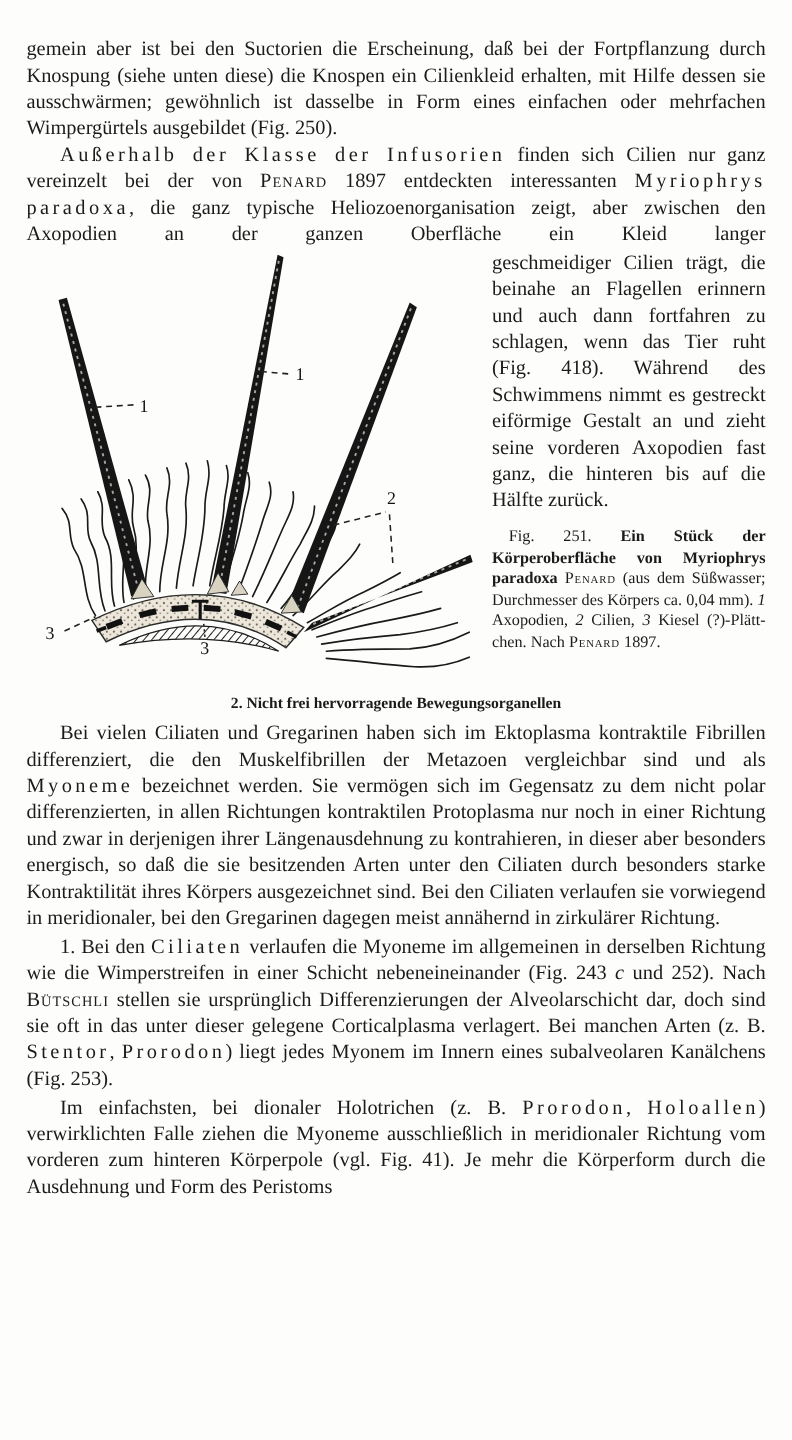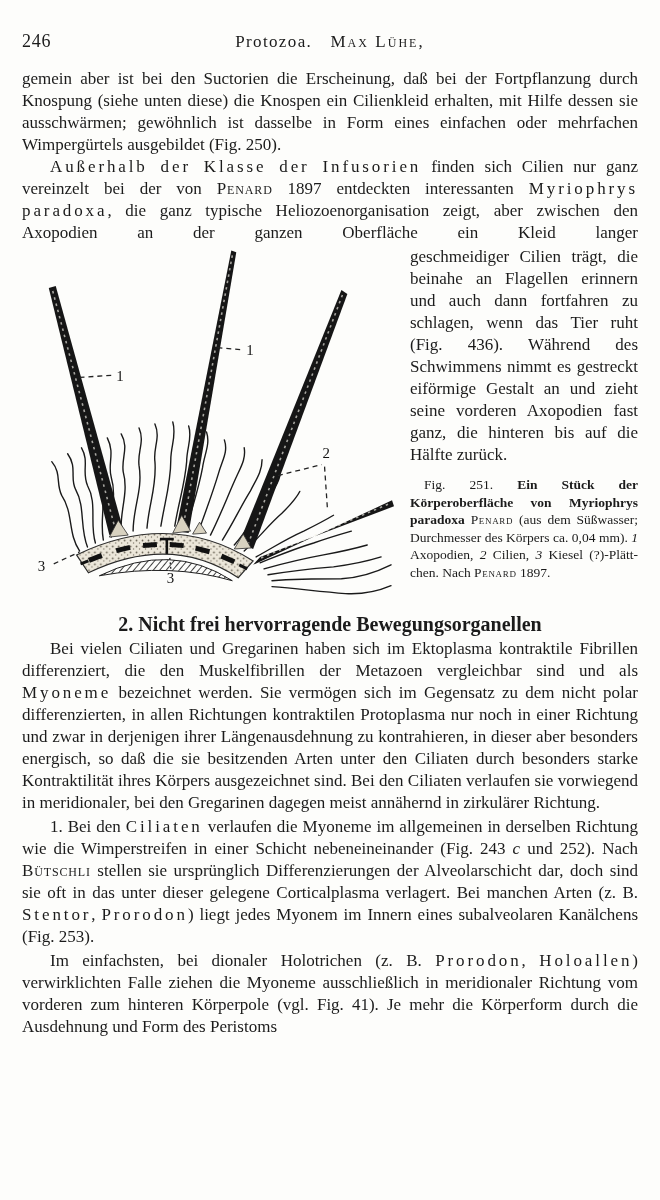--- a/index.html
+++ b/index.html
@@ -33,41 +33,34 @@
   .fig-art { flex:none; width:372px; }
   .fig-side { flex:1; padding-left:16px; }
   .fig-caption {
     margin-top:10px;
     font-size:13.5px; line-height:17.5px;
     text-align:justify; text-indent:14px; hyphens:manual;
   }
 
   .section-heading {
     margin-top:8px;
-    text-align:center; font-weight:bold; font-size:20px; line-height:24px;
+    text-align:center; font-weight:bold; font-size:13px; line-height:24px;
   }
   .section-subheading {
     text-align:center; font-size:17px; line-height:24px; margin-bottom:8px;
   }
   .body-par { margin-top:2px; }
 
   svg text { font-family:"Liberation Serif","DejaVu Serif",serif; }
 </style>
 </head>
 <body>
 
 <div class="page">
 
-  <div class="header">
-    <span class="page-number">246</span>
-    <span class="running-head">
-      <span class="part1">Protozoa.</span>
-      <span class="part2">Max Lühe,</span>
-    </span>
-  </div>
 
   <p>gemein aber ist bei den Suctorien die Erscheinung, daß bei der Fort­pflanzung durch Knospung (siehe unten diese) die Knospen ein Cilien­kleid erhalten, mit Hilfe dessen sie ausschwärmen; gewöhnlich ist dasselbe in Form eines einfachen oder mehrfachen Wimpergürtels ausgebildet (Fig. 250).</p>
 
   <p class="indent p2-intro"><span class="sp">Außerhalb der Klasse der Infusorien</span><span> finden sich Cilien nur ganz vereinzelt bei der von </span><span class="sc">Penard</span><span> 1897 entdeckten interessanten </span><span class="sp">Myriophrys paradoxa</span><span>, die ganz typische Heliozoenorganisation zeigt, aber zwischen den Axopodien an der ganzen Oberfläche ein Kleid langer</span></p>
 
   <div class="fig-row">
 
     <div class="fig-art">
       <svg width="372" height="352" viewBox="0 0 375 352">
         <defs>
@@ -161,21 +154,21 @@
           <text x="95" y="135">1</text>
           <text x="226" y="108">1</text>
           <text x="303" y="212">2</text>
           <text x="16" y="326">3</text>
           <text x="146" y="338">3</text>
         </g>
       </svg>
     </div>
 
     <div class="fig-side">
-      <p>geschmeidiger Cilien trägt, die beinahe an Flagellen er­innern und auch dann fort­fahren zu schlagen, wenn das Tier ruht (Fig. 436). Während des Schwimmens nimmt es gestreckt eiförmige Gestalt an und zieht seine vorderen Axopodien fast ganz, die hinteren bis auf die Hälfte zurück.</p>
+      <p>geschmeidiger Cilien trägt, die beinahe an Flagellen er­innern und auch dann fort­fahren zu schlagen, wenn das Tier ruht (Fig. 418). Während des Schwimmens nimmt es gestreckt eiförmige Gestalt an und zieht seine vorderen Axopodien fast ganz, die hinteren bis auf die Hälfte zurück.</p>
       <p class="fig-caption"><span>Fig. 251. </span><span class="b">Ein Stück der Körperoberfläche von Myriophrys paradoxa</span><span> </span><span class="sc">Penard</span><span> (aus dem Süßwasser; Durchmesser des Körpers ca. 0,04 mm). </span><span class="i">1</span><span> Axo­podien, </span><span class="i">2</span><span> Cilien, </span><span class="i">3</span><span> Kiesel (?)-Plätt­chen. Nach </span><span class="sc">Penard</span><span> 1897.</span></p>
     </div>
   </div>
 
   <div class="section-heading">2. Nicht frei hervorragende Bewegungsorganellen</div>
 
   <p class="indent body-par"><span>Bei vielen Ciliaten und Gregarinen haben sich im Ektoplasma kontraktile Fibrillen differenziert, die den Muskelfibrillen der Meta­zoen vergleichbar sind und als </span><span class="sp">Myoneme</span><span> bezeichnet werden. Sie vermögen sich im Gegensatz zu dem nicht polar differenzierten, in allen Richtungen kontraktilen Protoplasma nur noch in einer Rich­tung und zwar in derjenigen ihrer Längenausdehnung zu kontrahieren, in dieser aber besonders energisch, so daß die sie besitzenden Arten unter den Ciliaten durch besonders starke Kontraktilität ihres Kör­pers ausgezeichnet sind. Bei den Ciliaten verlaufen sie vorwiegend in meridionaler, bei den Gregarinen dagegen meist annähernd in zirkulärer Richtung.</span></p>
   <p class="indent body-par"><span>1. Bei den </span><span class="sp">Ciliaten</span><span> verlaufen die Myoneme im allgemeinen in derselben Richtung wie die Wimperstreifen in einer Schicht nebenein­einander (Fig. 243 </span><span class="i">c</span><span> und 252). Nach </span><span class="sc">Bütschli</span><span> stellen sie ursprünglich Differenzierungen der Alveolarschicht dar, doch sind sie oft in das unter dieser gelegene Corticalplasma verlagert. Bei manchen Arten (z. B. </span><span class="sp">Stentor</span><span>, </span><span class="sp">Prorodon</span><span>) liegt jedes Myonem im Innern eines sub­alveolaren Kanälchens (Fig. 253).</span></p>
   <p class="indent body-par"><span>Im einfachsten, bei dionaler Holotrichen (z. B. </span><span class="sp">Prorodon</span><span>, </span><span class="sp">Holo­allen</span><span>) verwirklichten Falle ziehen die Myoneme ausschließlich in meri­dionaler Richtung vom vorderen zum hinteren Körperpole (vgl. Fig. 41). Je mehr die Körperform durch die Ausdehnung und Form des Peristoms</span></p>
 

